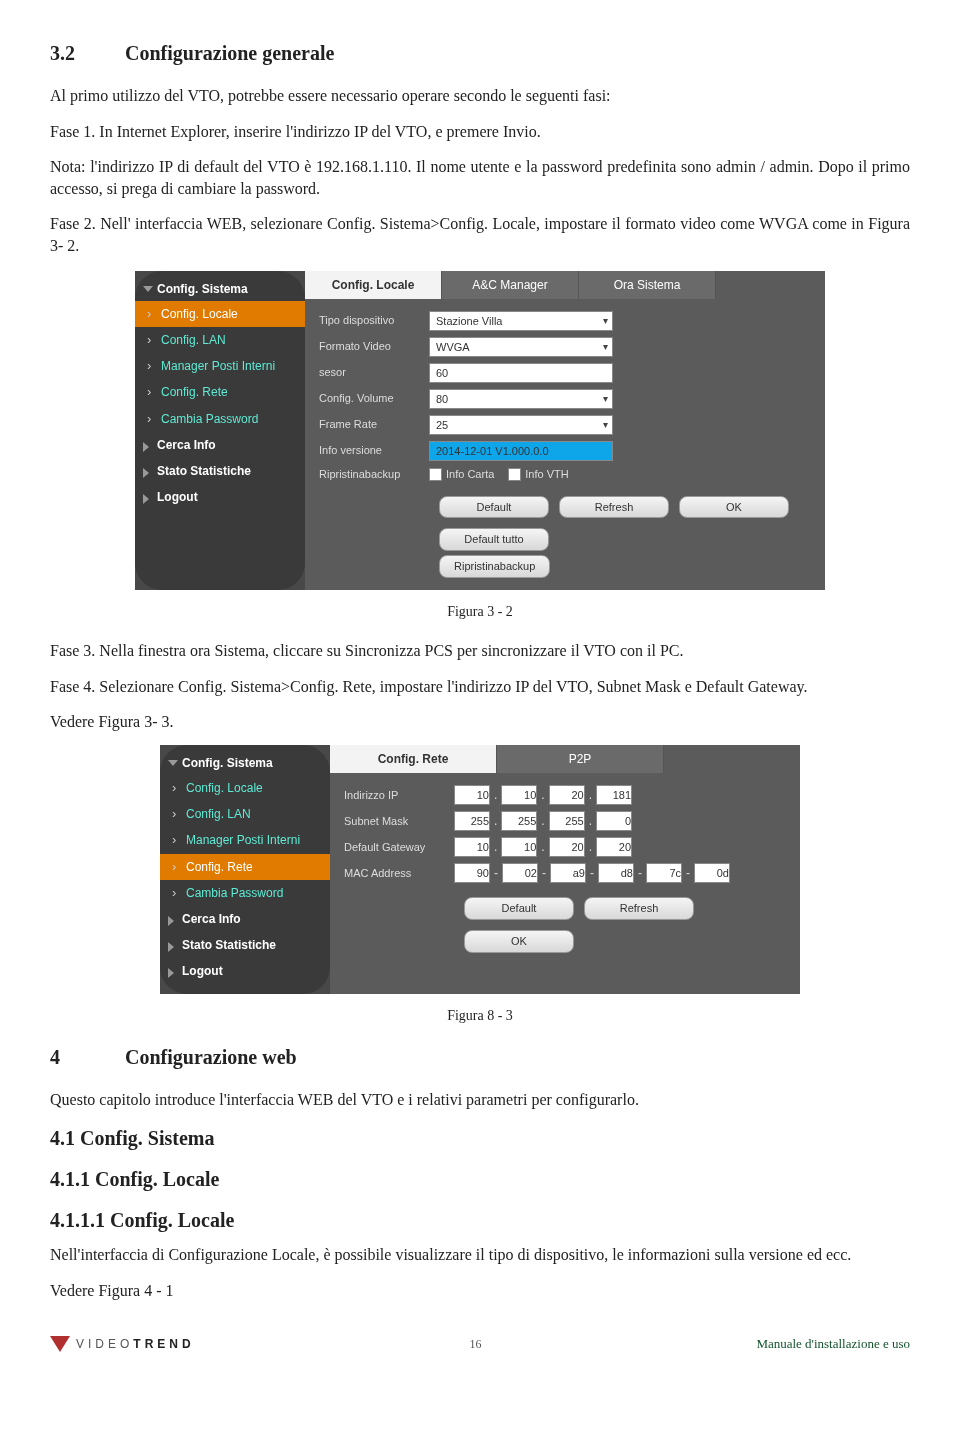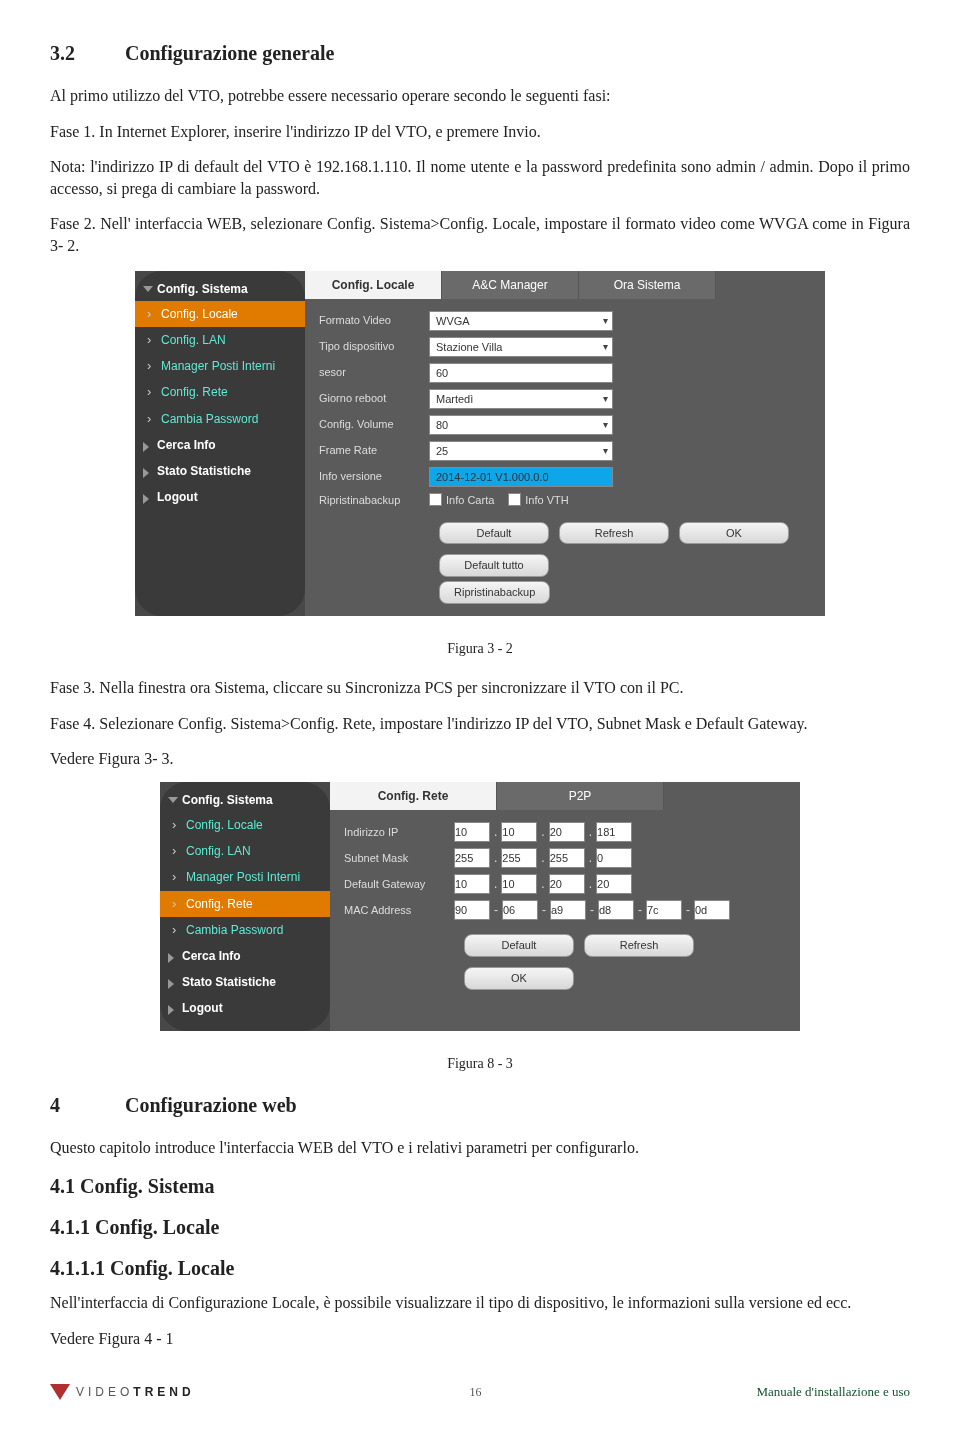--- a/index.html
+++ b/index.html
@@ -1,19 +1,19 @@
 <!DOCTYPE html>
 <html><head>
 <meta charset="utf-8">
 <style>
   body { font-family: Georgia, 'Times New Roman', serif; font-size: 16px; color: #222; margin: 0; padding: 40px 50px 20px 50px; background: #fff; width: 860px; line-height: 1.35; }
   h2 { font-size: 20px; font-weight: bold; margin: 0 0 18px 0; }
   h2 .secnum { display: inline-block; width: 70px; }
   p { margin: 0 0 14px 0; text-align: justify; }
-  .figcap { text-align: center; font-size: 14px; margin: 24px 0 18px 0; }
+  .figcap { text-align: center; font-size: 14px; margin: 13px 0 18px 0; }
 
   
   .panel { background: #484848; margin: 12px auto 4px auto; color: #e6e6e6; font-family: Arial, sans-serif; font-size: 12px; }
   .panel-wrap { display: flex; }
   .side { width: 170px; background: #3a3a3a; padding: 6px 0 10px 0; border-radius: 27px; }
   .side-head { font-weight: bold; color: #fff; padding: 4px 10px 4px 22px; position: relative; }
   .side-head::before { content: ""; position: absolute; left: 8px; top: 9px; width: 0; height: 0; border-left: 5px solid transparent; border-right: 5px solid transparent; border-top: 6px solid #999; }
   .side-item { padding: 5px 8px 5px 26px; color: #5eead4; position: relative; }
   .side-item::before { content: "›"; position: absolute; left: 12px; top: 4px; color: #ccc; font-size: 13px; }
   .side-item.active { background: #e07b00; color: #fff; }
@@ -22,27 +22,27 @@
   .main { flex: 1; background: #5b5b5b; }
   .tabs { display: flex; background: #5b5b5b; }
   .tab { padding: 6px 18px; background: #6a6a6a; color: #fff; border-right: 1px solid #555; font-size: 12px; text-align: center; min-width: 100px; }
   .tab.active { background: #f3f3f3; color: #333; font-weight: bold; }
   .form-area { background: #5b5b5b; padding: 12px 12px 12px 14px; }
   .row { display: flex; align-items: center; margin-bottom: 6px; }
   .row label { width: 110px; color: #ddd; font-size: 11px; }
   .row .ctl { background: #fff; color: #333; font-size: 11px; height: 18px; line-height: 18px; padding: 0 6px; border: 1px solid #888; min-width: 170px; display: inline-block; position: relative; }
   .row .ctl.sel::after { content: "▾"; position: absolute; right: 4px; top: 0; color: #444; font-size: 10px; }
   .row .ctl.ro { background: #0ea5e9; }
-  .chk { display: inline-flex; gap: 4px; color: #ddd; font-size: 11px; margin-right: 14px; }
+  .chk { display: inline-flex; align-items: center; gap: 4px; color: #ddd; font-size: 11px; margin-right: 14px; }
   .chk .box { width: 11px; height: 11px; background: #fff; border: 1px solid #888; display: inline-block; }
   .btnrow { display: flex; gap: 10px; padding: 8px 0 0 120px; flex-wrap: wrap; }
   .btn { background: linear-gradient(#f5f5f5, #d8d8d8); color: #333; font-size: 11px; padding: 3px 14px; border: 1px solid #999; border-radius: 8px; min-width: 80px; text-align: center; }
 
   .ip-group { display: flex; gap: 2px; align-items: center; }
-  .ip-box { background: #fff; color: #333; border: 1px solid #888; width: 34px; height: 18px; line-height: 18px; text-align: left; font-size: 11px; }
+  .ip-box { background: #fff; color: #333; border: 1px solid #888; width: 34px; height: 18px; line-height: 18px; text-align: right; font-size: 11px; }
   .ip-dot { color: #ddd; padding: 0 2px; }
 
   
   .footer { display: flex; align-items: center; justify-content: space-between; margin-top: 34px; font-size: 13px; }
   .logo { display: flex; align-items: center; gap: 6px; }
   .logo-mark { width: 0; height: 0; border-left: 10px solid transparent; border-right: 10px solid transparent; border-top: 16px solid #b03030; position: relative; }
   .logo-text { letter-spacing: 4px; font-size: 12px; color: #555; font-family: Arial, sans-serif; }
   .logo-text b { color: #222; text-align: center; }
   .pgnum { font-size: 12px; color: #555; }
   .manual { font-size: 13px; color: #14532d; }
@@ -76,34 +76,30 @@
       <div class="side-sub">Logout</div>
     </div>
     <div class="main">
       <div class="tabs">
         <div class="tab active">Config. Locale</div>
         <div class="tab">A&amp;C Manager</div>
         <div class="tab">Ora Sistema</div>
       </div>
       <div class="form-area">
         <div class="row">
+            <label>Tipo dispositivo</label>
+            <span class="ctl sel">Stazione Villa</span>
+          </div>
+        <div class="row">
             <label>Formato Video</label>
             <span class="ctl sel">WVGA</span>
           </div>
         <div class="row">
-            <label>Tipo dispositivo</label>
-            <span class="ctl sel">Stazione Villa</span>
-          </div>
-        <div class="row">
             <label>sesor</label>
             <span class="ctl">60</span>
-          </div>
-        <div class="row">
-            <label>Giorno reboot</label>
-            <span class="ctl sel">Martedì</span>
           </div>
         <div class="row">
             <label>Config. Volume</label>
             <span class="ctl sel">80</span>
           </div>
         <div class="row">
             <label>Frame Rate</label>
             <span class="ctl sel">25</span>
           </div>
         <div class="row">
@@ -194,21 +190,21 @@
             <span class="ip-box">20</span>
               <span class="ip-dot">.</span>
             <span class="ip-box">20</span>
           </span>
         </div>
         <div class="row">
             <label>MAC Address</label>
           <span class="ip-group">
             <span class="ip-box">90</span>
               <span class="ip-dot">-</span>
-            <span class="ip-box">06</span>
+            <span class="ip-box">02</span>
               <span class="ip-dot">-</span>
             <span class="ip-box">a9</span>
               <span class="ip-dot">-</span>
             <span class="ip-box">d8</span>
               <span class="ip-dot">-</span>
             <span class="ip-box">7c</span>
               <span class="ip-dot">-</span>
             <span class="ip-box">0d</span>
           </span>
         </div>

